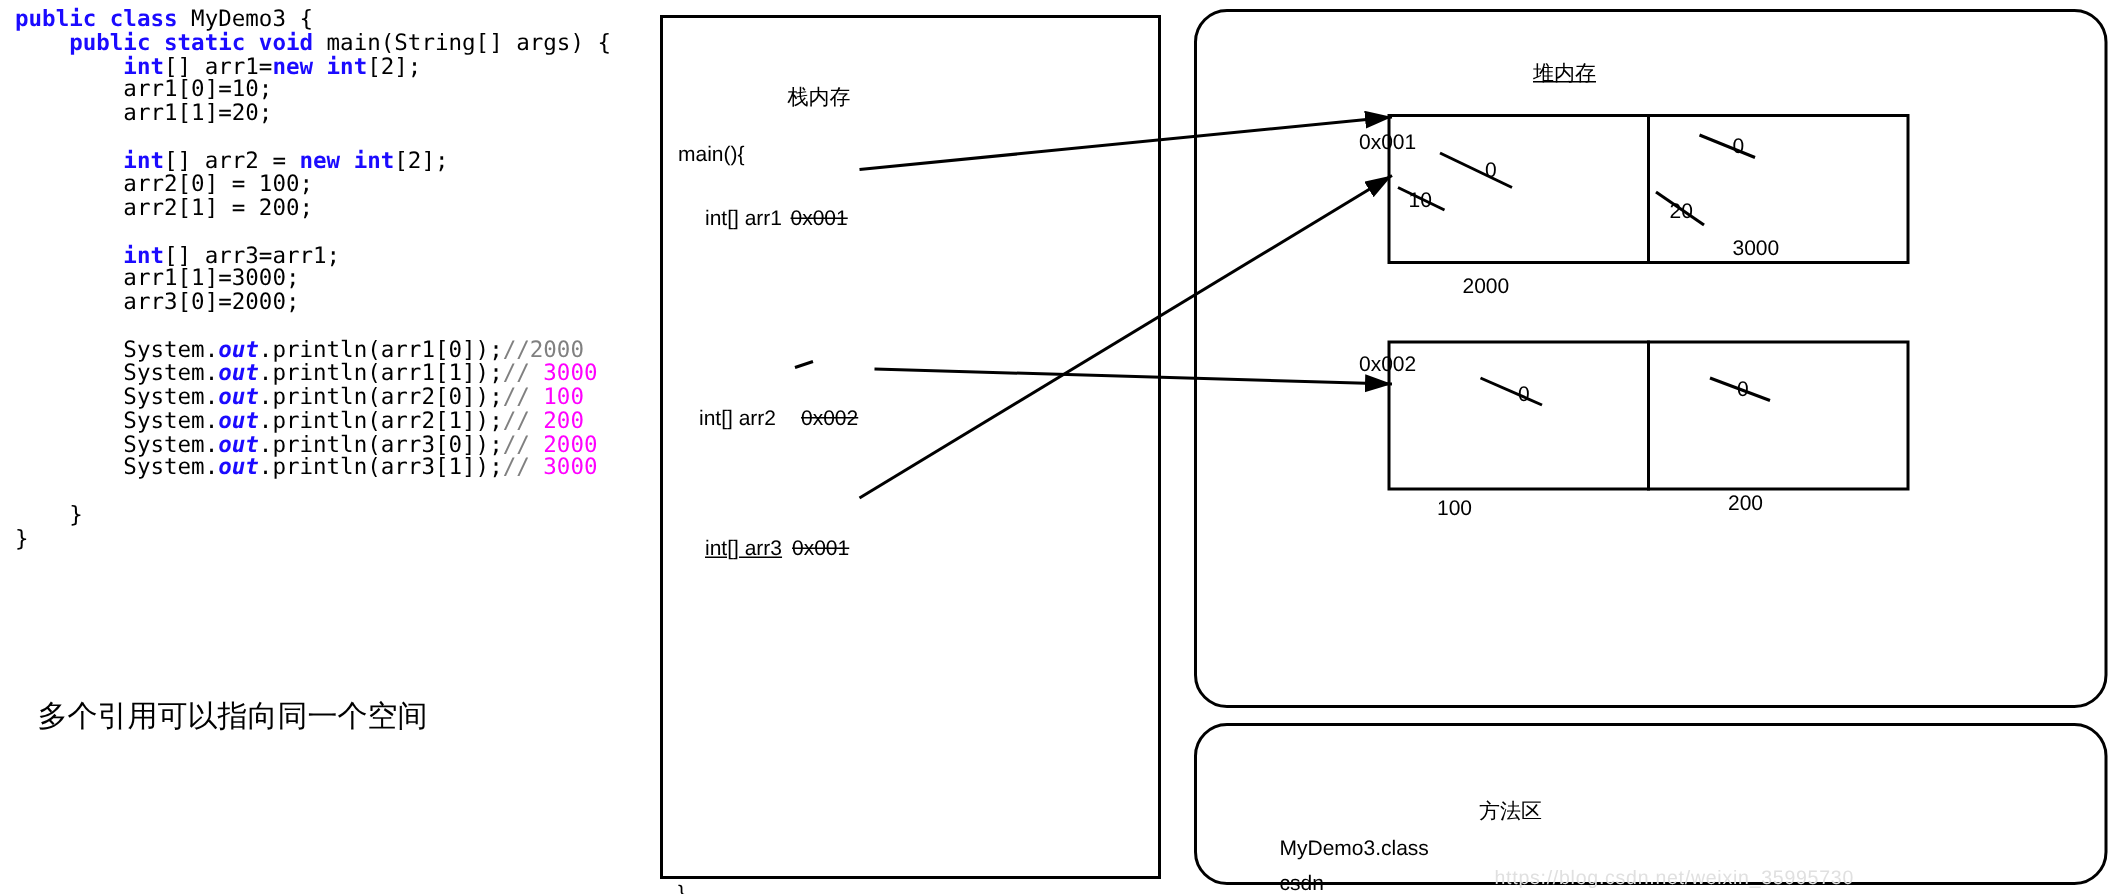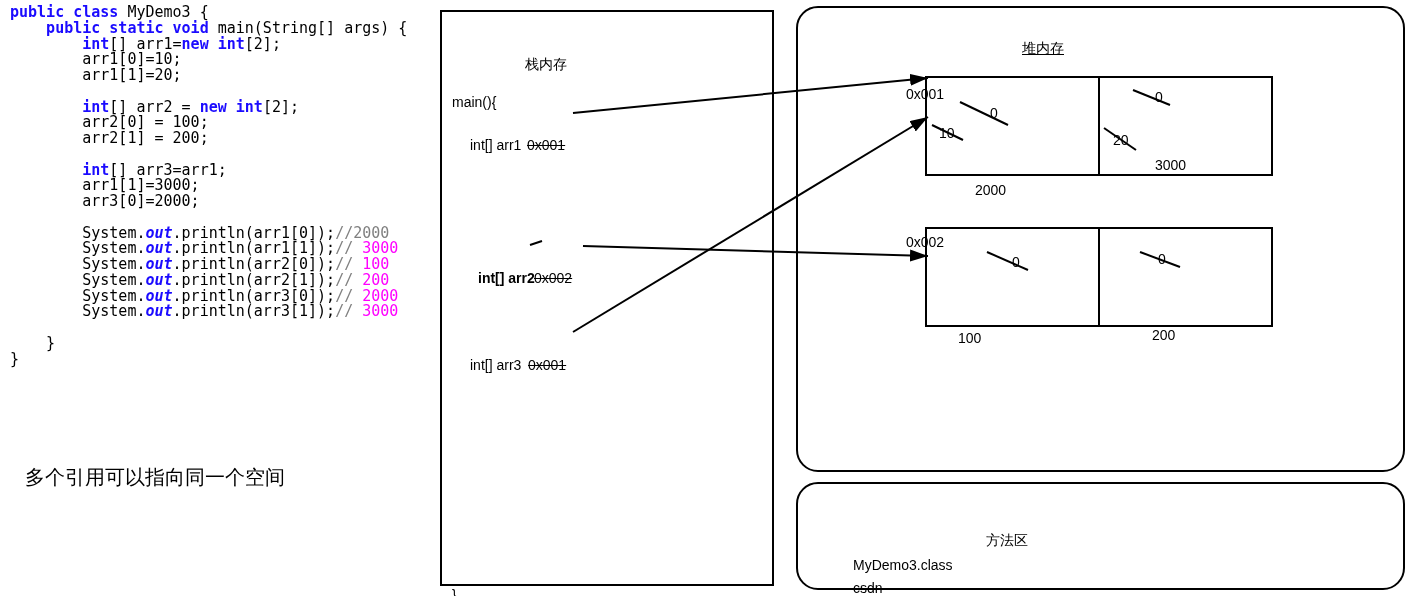--- a/index.html
+++ b/index.html
@@ -51,23 +51,23 @@
 <span>    }</span>
 <span>}</span></pre>
 
   <div class="note">多个引用可以指向同一个空间</div>
 
   <div class="stack-box"></div>
   <div class="label" style="left:525px;top:24px;">栈内存</div>
   <div class="label" style="left:452px;top:62px;">main(){</div>
   <div class="label" style="left:470px;top:105px;">int[] arr1 </div>
   <div class="label strike" style="left:527px;top:105px;">0x001</div>
-  <div class="label" style="left:478px;top:238px;font-weight:bold;">int[] arr2 </div>
+  <div class="label" style="left:466px;top:238px;">int[] arr2 </div>
   <div class="label strike" style="left:534px;top:238px;">0x002</div>
-  <div class="label" style="left:470px;top:325px;">int[] arr3 </div>
+  <div class="label" style="left:470px;top:325px;text-decoration:underline;">int[] arr3 </div>
   <div class="label strike" style="left:528px;top:325px;">0x001</div>
   <div class="label" style="left:452px;top:555px;">}</div>
 
   <div class="heap-box"></div>
   <div class="label" style="left:1022px;top:8px;text-decoration:underline;">堆内存</div>
 
   <div class="label" style="left:906px;top:54px;">0x001</div>
   <div class="arr-box" style="left:925px;top:76px;">
     <div class="cell left"></div>
     <div class="cell right"></div>
@@ -113,13 +113,14 @@
 
     <text x="1012" y="267" font-size="14">0</text>
     <line x1="987" y1="252" x2="1028" y2="270" stroke="#000" stroke-width="2"></line>
 
     <text x="1158" y="264" font-size="14">0</text>
     <line x1="1140" y1="252" x2="1180" y2="267" stroke="#000" stroke-width="2"></line>
 
     <line x1="530" y1="245" x2="542" y2="241" stroke="#000" stroke-width="2"></line>
   </svg>
 
+  <div class="watermark">https://blog.csdn.net/weixin_35995730</div>
 </div>
 
 </body></html>

